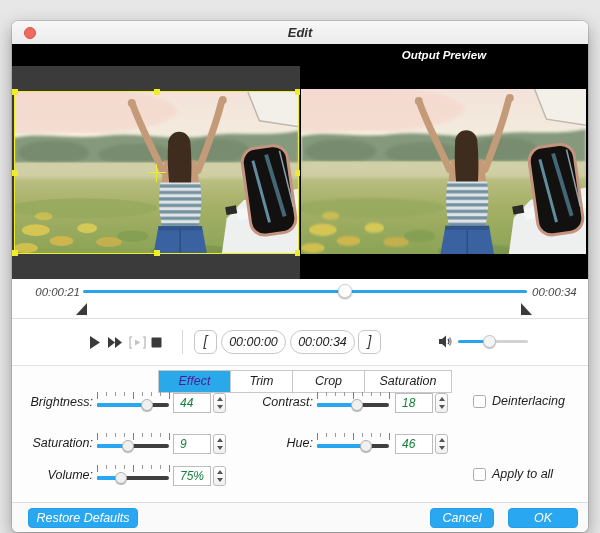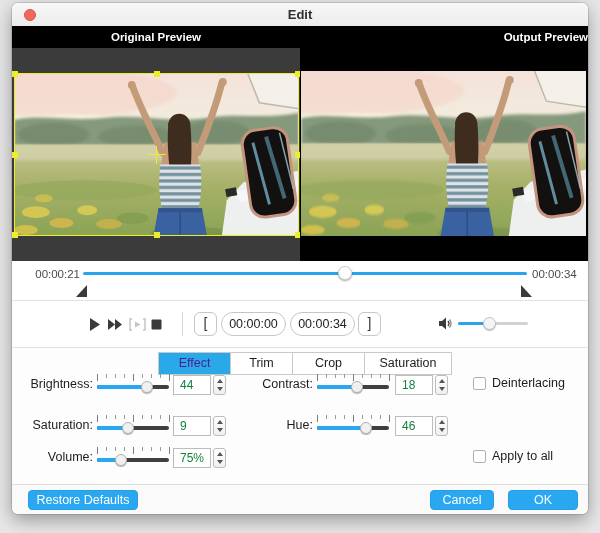--- a/index.html
+++ b/index.html
@@ -1,28 +1,28 @@
 <!DOCTYPE html>
 <html><head>
 <meta charset="utf-8">
 <style>
   html,body{margin:0;padding:0;width:600px;height:533px;background:#e7e7e7;
     font-family:"Liberation Sans","DejaVu Sans",sans-serif;-webkit-font-smoothing:antialiased;}
-  .window{position:relative;width:576px;height:511px;margin:3px auto 0;background:#fdfdfd;
-    border-radius:6px;overflow:hidden;box-shadow:0 6px 18px rgba(0,0,0,.35),0 0 0 1px rgba(0,0,0,.12);}
+  .window{position:relative;width:576px;height:511px;margin:21px auto 0;background:#fdfdfd;
+    border-radius:6px;overflow:hidden;box-shadow:0 6px 18px rgba(0,0,0,.35),0 0 0 1px rgba(0,0,0,.12);font-style:italic;}
   
   .titlebar{position:absolute;left:0;top:0;right:0;height:23px;background:linear-gradient(#f7f7f7,#ececec);
     border-bottom:1px solid #d3d3d3;}
   .close-btn{position:absolute;left:12px;top:6px;width:12px;height:12px;border-radius:50%;
     background:#ee6a5f;border:1px solid #d9554a;box-sizing:border-box;}
   .title{position:absolute;left:0;right:0;top:4px;text-align:center;font-size:13px;color:#303030;font-weight:700;}
   
   .pv-header{position:absolute;left:0;top:23px;right:0;height:22px;background:#000;}
   .pv-header span{position:absolute;top:5px;width:50%;text-align:center;color:#fff;font-size:11.5px;font-weight:700;}
-  .pv-header .lbl-r{left:50%;text-align:right;}
+  .pv-header .lbl-r{left:50%;}
   .pv-body{position:absolute;left:0;top:45px;right:0;height:213px;}
   .pv-left{position:absolute;left:0;top:0;width:288px;height:213px;background:#3b3b3b;overflow:hidden;}
   .pv-right{position:absolute;left:288px;top:0;width:288px;height:213px;background:#000;overflow:hidden;}
   .photo-host{position:absolute;}
   .pv-left .photo-host{left:2px;right:1px;top:25px;height:163px;}
   .pv-right .photo-host{left:1px;right:2px;top:23px;height:165px;}
   .photo-host svg{display:block;width:100%;height:100%;}
   
   .crop{position:absolute;left:2px;right:1px;top:25px;height:163px;border:1.5px solid #eded2b;box-sizing:border-box;}
   .crop .h{position:absolute;width:6px;height:6px;background:#eded2b;}
@@ -111,21 +111,20 @@
 <body>
 
 <div class="window">
 
   <div class="titlebar">
     <div class="close-btn"></div>
     <div class="title">Edit</div>
   </div>
 
   <div class="pv-header">
-    <span class="lbl-l">Original Preview</span>
     <span class="lbl-r">Output Preview</span>
   </div>
 
   <div class="pv-body">
     <div class="pv-left">
       <div class="photo-host">
   <svg viewBox="0 0 288 164" preserveAspectRatio="none">
     <defs>
       <linearGradient id="sky" x1="0" y1="0" x2="0" y2="1">
         <stop offset="0" stop-color="#f4e2da"></stop>

